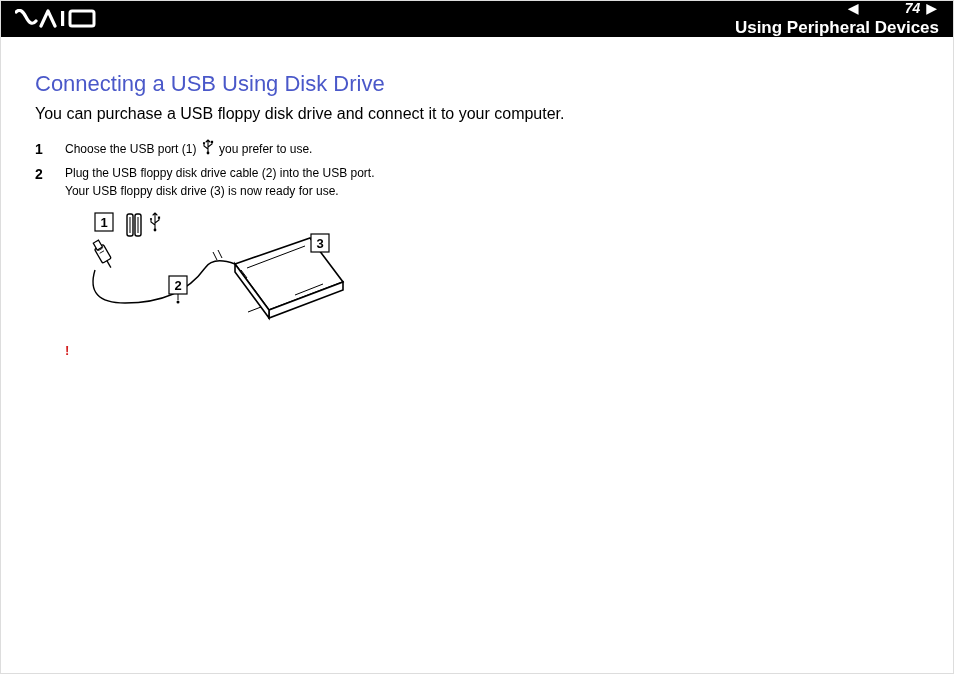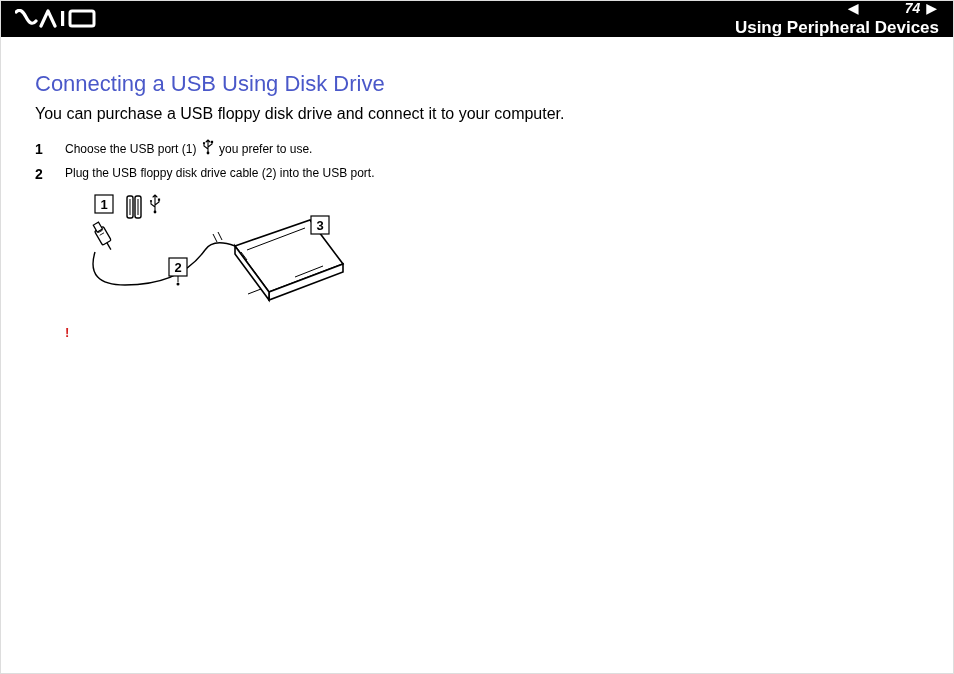--- a/index.html
+++ b/index.html
@@ -165,20 +165,21 @@
       <li>
         <span>Choose the USB port (1) </span><span class="usb-inline"><svg width="12" height="16" viewBox="0 0 12 16">
               <path d="M6 1 L6 14 M6 1 L4 3 M6 1 L8 3 M6 10 L2 7 L2 5 M6 8 L10 5 L10 3" stroke="#000" stroke-width="1.1" fill="none" stroke-linecap="round"></path>
               <circle cx="2" cy="4.2" r="1.1" fill="#000"></circle>
               <rect x="8.9" y="1.8" width="2.2" height="2.2" fill="#000"></rect>
               <circle cx="6" cy="14" r="1.4" fill="#000"></circle>
             </svg></span><span> you prefer to use.</span>
       </li>
       <li>
         <span>Plug the USB floppy disk drive cable (2) into the USB port.</span><br>
+        <span>Your USB floppy disk drive (3) is now ready for use.</span>
       </li>
     </ol>
 
     <div class="diagram">
       <svg width="300" height="120" viewBox="0 0 300 120">
 
         <rect x="30" y="5" width="18" height="18" fill="#fff" stroke="#000" stroke-width="1.2"></rect>
         <text x="39" y="19" text-anchor="middle" font-family="Arial" font-size="13" font-weight="bold">1</text>
 
         <rect x="62" y="6" width="6" height="22" rx="2" fill="none" stroke="#000" stroke-width="1.4"></rect>

